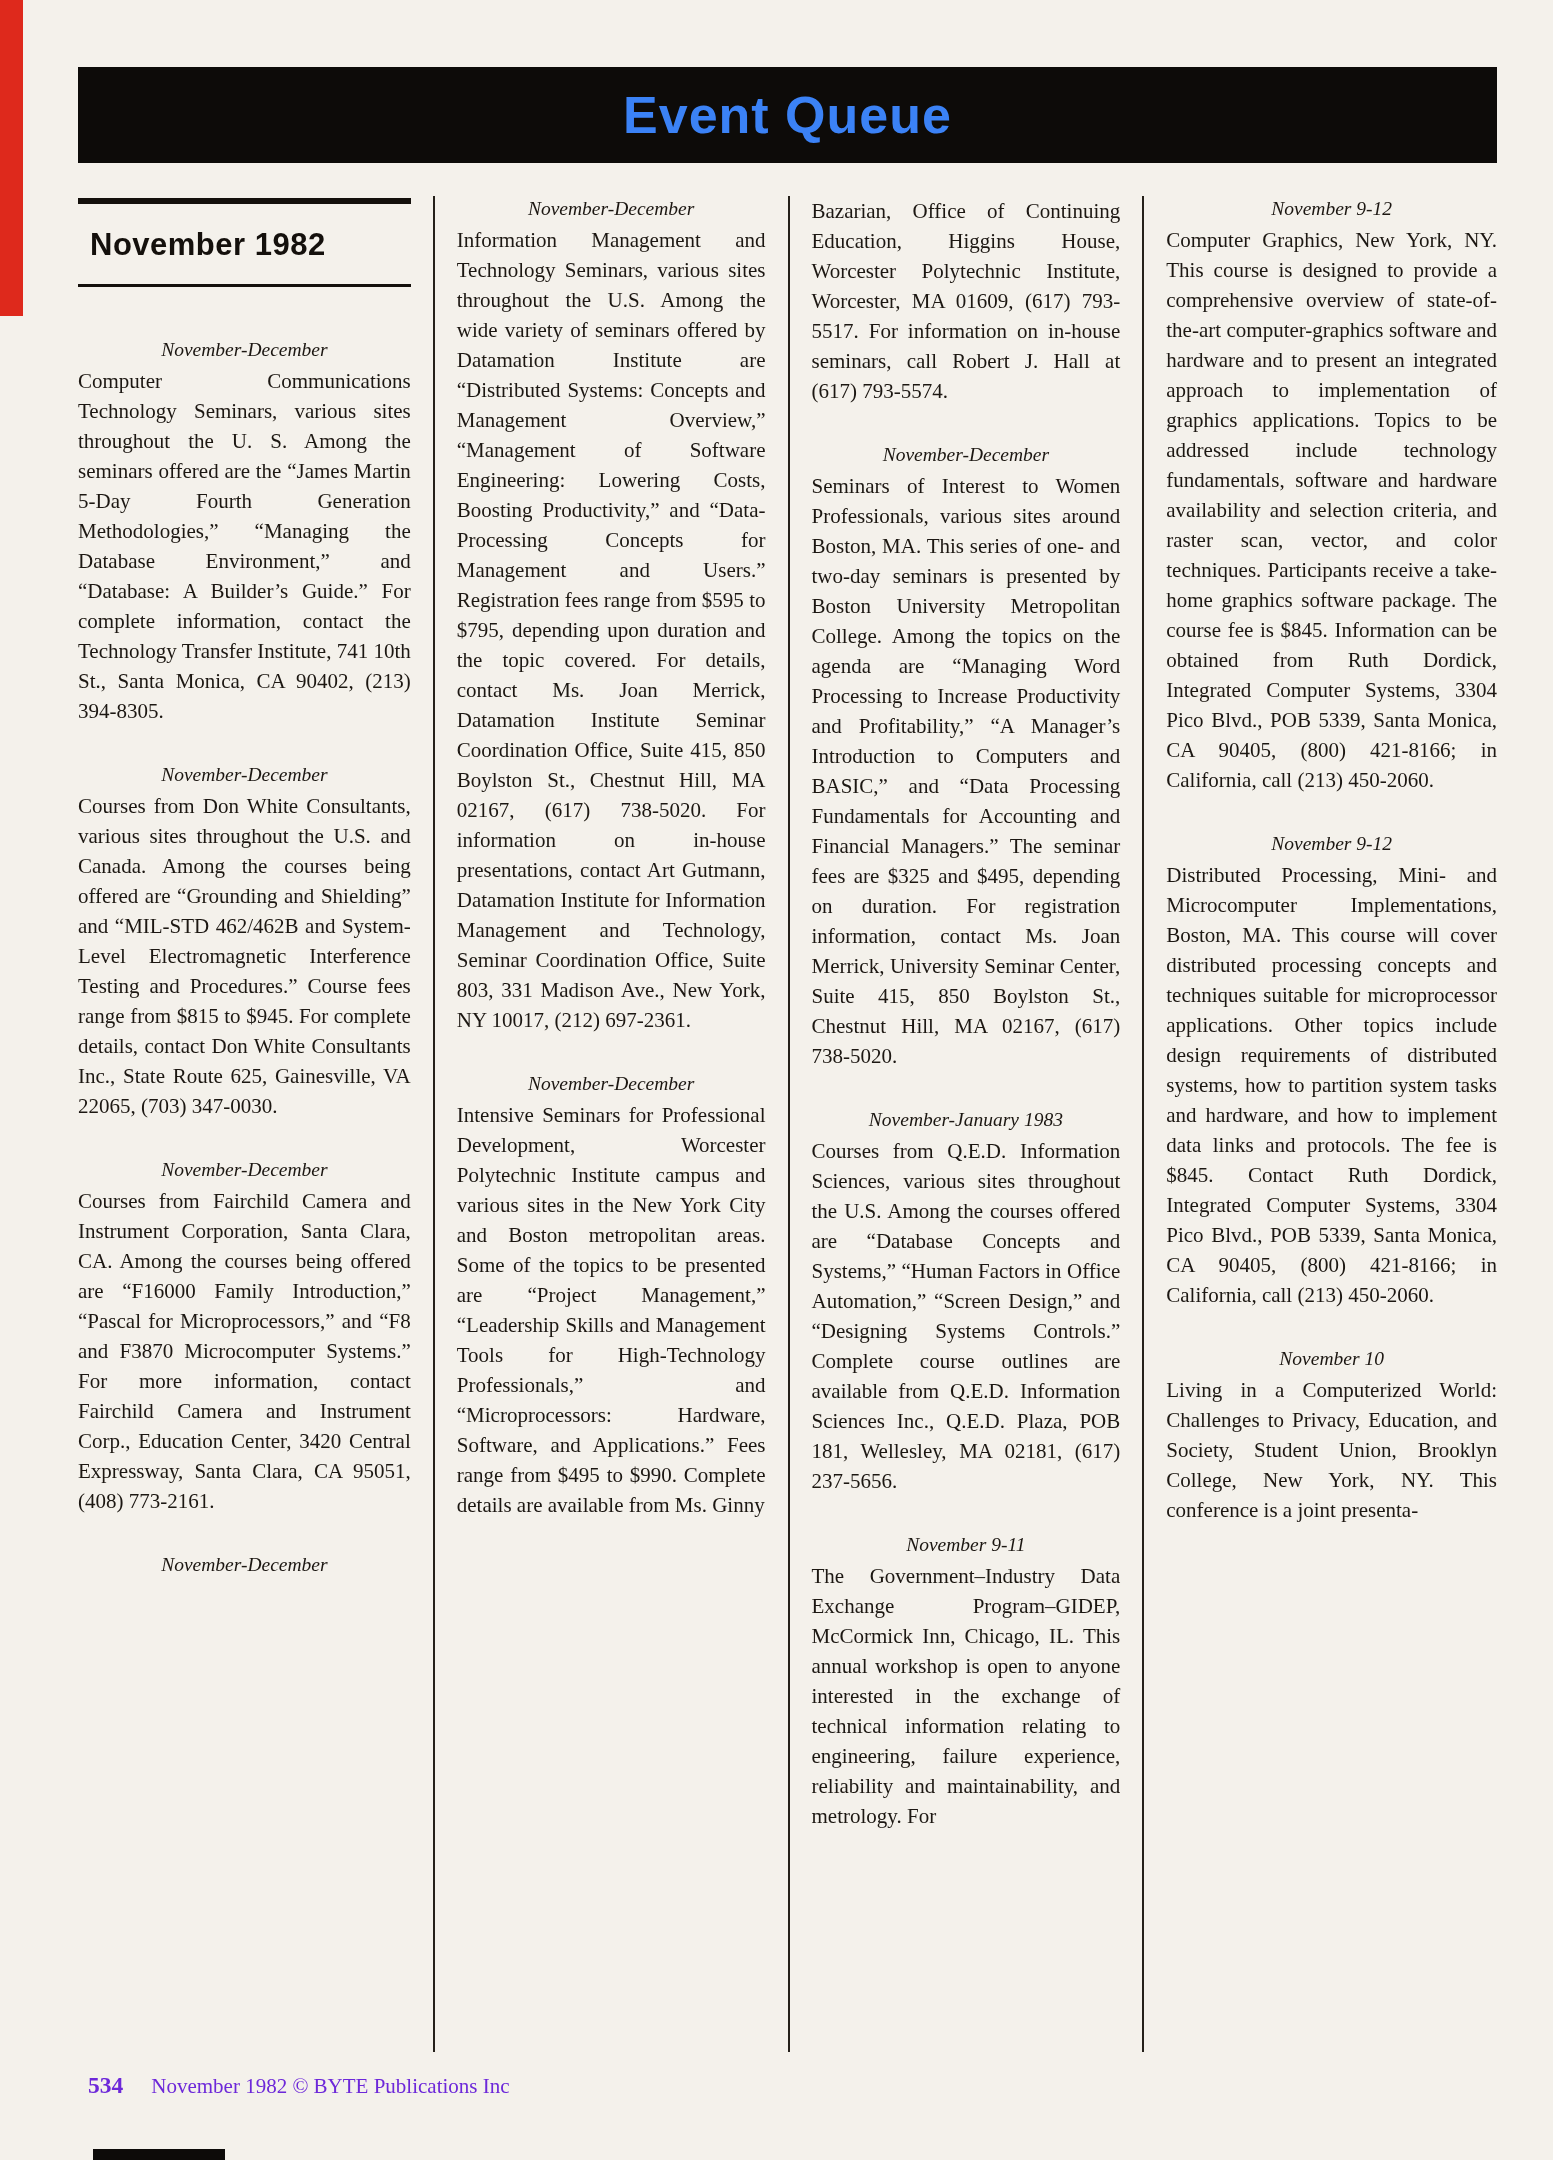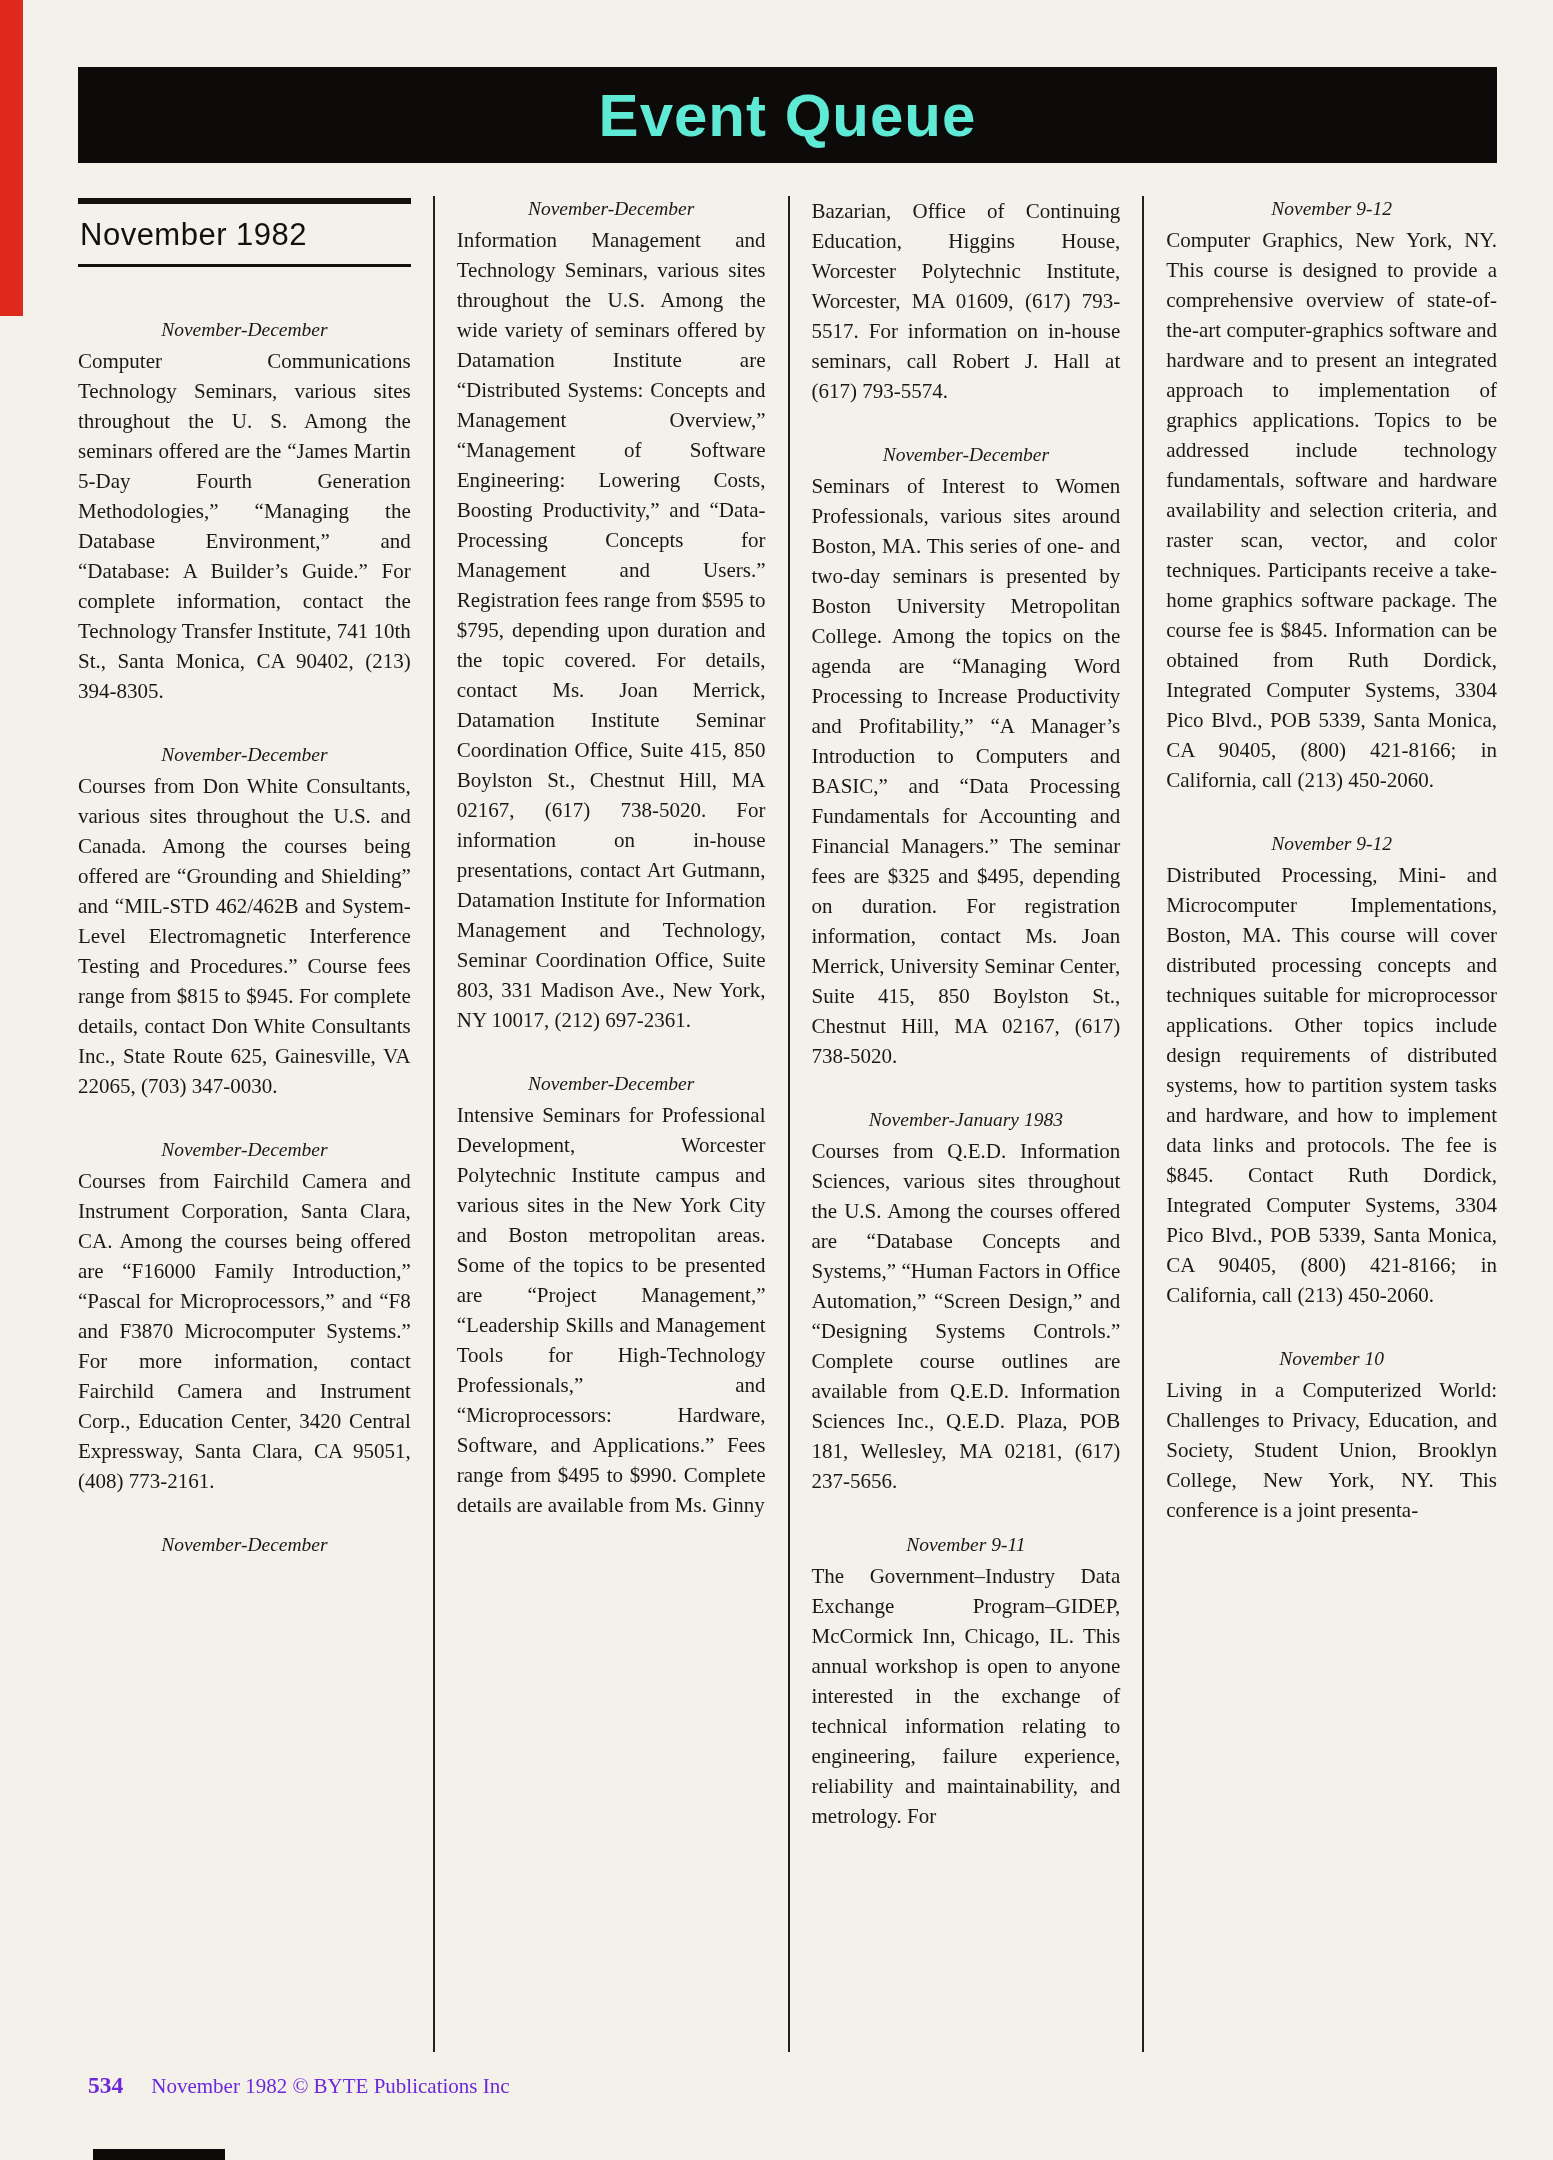--- a/index.html
+++ b/index.html
@@ -17,45 +17,45 @@
     background:#de291c;
   }
   .banner {
     position:absolute; left:78px; top:67px;
     width:1419px; height:96px;
     background:#0d0b09;
     display:flex; align-items:center; justify-content:center;
   }
   .banner-title {
     font-family:"Liberation Sans", sans-serif;
-    font-weight:bold; font-size:60px;
-    color:#5eead4; letter-spacing:1px;
+    font-weight:bold; font-size:52px;
+    color:#3b82f6; letter-spacing:1px;
   }
   .columns {
     position:absolute; left:78px; top:196px;
     width:1419px; display:flex;
   }
   .col {
     box-sizing:border-box; width:25%;
     padding:0 22px; height:1856px;
     overflow:hidden; text-align:justify;
   }
   .col-1 { padding-left:0; }
   .col-4 { padding-right:0; }
   .col + .col { border-left:2px solid #25201a; }
   .section-header {
     border-top:6px solid #14100c;
     border-bottom:3px solid #14100c;
     margin:2px 0 50px 0;
     padding:13px 2px 11px 2px;
   }
   .section-header h2 {
-    margin:0;
+    margin:10px;
     font-family:"Liberation Sans", sans-serif;
-    font-size:31px; font-weight:normal;
+    font-size:31px; font-weight:bold;
     color:#14100c; letter-spacing:0.5px;
   }
   .event { margin:0 0 36px 0; }
   .event-date {
     font-style:italic; font-size:19.5px; line-height:26px;
     margin-bottom:3px; text-align:center;
   }
   .event-body { margin:0; font-size:21px; line-height:30px; }
   .event-title { font-weight:normal; }
   .cont { margin-bottom:36px; }

